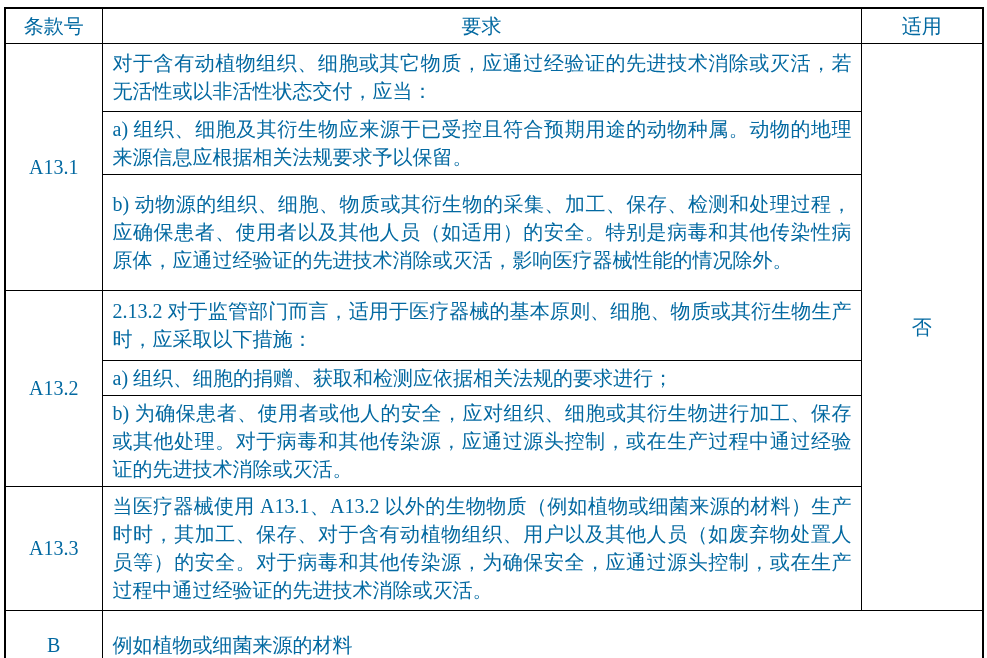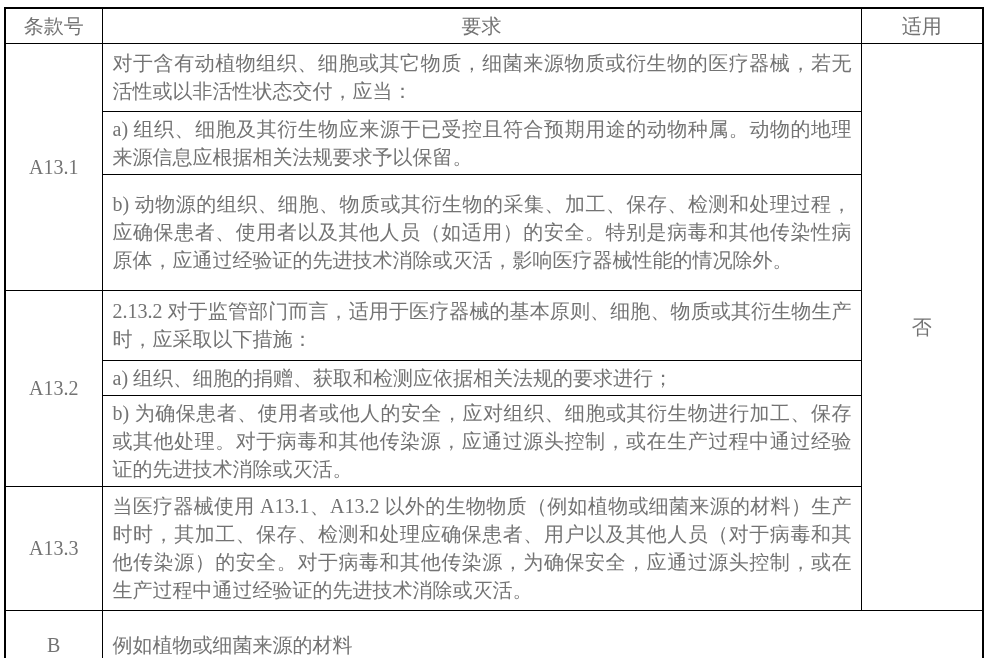--- a/index.html
+++ b/index.html
@@ -9,21 +9,21 @@
     width: 987px;
     height: 658px;
     overflow: hidden;
   }
   .page {
     position: relative;
     width: 987px;
     height: 658px;
     background: #ffffff;
     font-family: "Liberation Serif", "DejaVu Serif", serif;
-    color: #737373;
+    color: #0369a1;
   }
   table.doc-table {
     position: absolute;
     left: 4px;
     top: 7px;
     width: 978px;
     border-collapse: collapse;
     table-layout: fixed;
     border: 2px solid #000000;
   }
@@ -81,42 +81,42 @@
       <col class="c-appl">
     </colgroup>
     <tbody>
       <tr class="hdr">
         <th class="head-cell">条款号</th>
         <th class="head-cell">要求</th>
         <th class="head-cell">适用</th>
       </tr>
       <tr class="r1">
         <td class="clause-cell" rowspan="3">A13.1</td>
-        <td class="req-cell">对于含有动植物组织、细胞或其它物质，细菌来源物质或衍生物的医疗器械，若无活性或以非活性状态交付，应当：</td>
+        <td class="req-cell">对于含有动植物组织、细胞或其它物质，应通过经验证的先进技术消除或灭活，若无活性或以非活性状态交付，应当：</td>
         <td class="appl-cell" rowspan="7">否</td>
       </tr>
       <tr class="r2">
         <td class="req-cell">a) 组织、细胞及其衍生物应来源于已受控且符合预期用途的动物种属。动物的地理来源信息应根据相关法规要求予以保留。</td>
       </tr>
       <tr class="r3">
         <td class="req-cell">b) 动物源的组织、细胞、物质或其衍生物的采集、加工、保存、检测和处理过程，应确保患者、使用者以及其他人员（如适用）的安全。特别是病毒和其他传染性病原体，应通过经验证的先进技术消除或灭活，影响医疗器械性能的情况除外。</td>
       </tr>
       <tr class="r4">
         <td class="clause-cell" rowspan="3">A13.2</td>
         <td class="req-cell">2.13.2 对于监管部门而言，适用于医疗器械的基本原则、细胞、物质或其衍生物生产时，应采取以下措施：</td>
       </tr>
       <tr class="r5">
         <td class="req-cell">a) 组织、细胞的捐赠、获取和检测应依据相关法规的要求进行；</td>
       </tr>
       <tr class="r6">
         <td class="req-cell">b) 为确保患者、使用者或他人的安全，应对组织、细胞或其衍生物进行加工、保存或其他处理。对于病毒和其他传染源，应通过源头控制，或在生产过程中通过经验证的先进技术消除或灭活。</td>
       </tr>
       <tr class="r7">
         <td class="clause-cell">A13.3</td>
-        <td class="req-cell">当医疗器械使用 A13.1、A13.2 以外的生物物质（例如植物或细菌来源的材料）生产时时，其加工、保存、检测和处理应确保患者、用户以及其他人员（对于病毒和其他传染源）的安全。对于病毒和其他传染源，为确保安全，应通过源头控制，或在生产过程中通过经验证的先进技术消除或灭活。</td>
+        <td class="req-cell">当医疗器械使用 A13.1、A13.2 以外的生物物质（例如植物或细菌来源的材料）生产时时，其加工、保存、对于含有动植物组织、用户以及其他人员（如废弃物处置人员等）的安全。对于病毒和其他传染源，为确保安全，应通过源头控制，或在生产过程中通过经验证的先进技术消除或灭活。</td>
       </tr>
       <tr class="r8">
         <td class="clause-cell">B</td>
         <td class="req-cell" colspan="2">例如植物或细菌来源的材料</td>
       </tr>
       <tr class="r9">
         <td class="clause-cell">B1</td>
         <td class="req-cell" colspan="2">化学、物理和生物学特性</td>
       </tr>
     </tbody>

